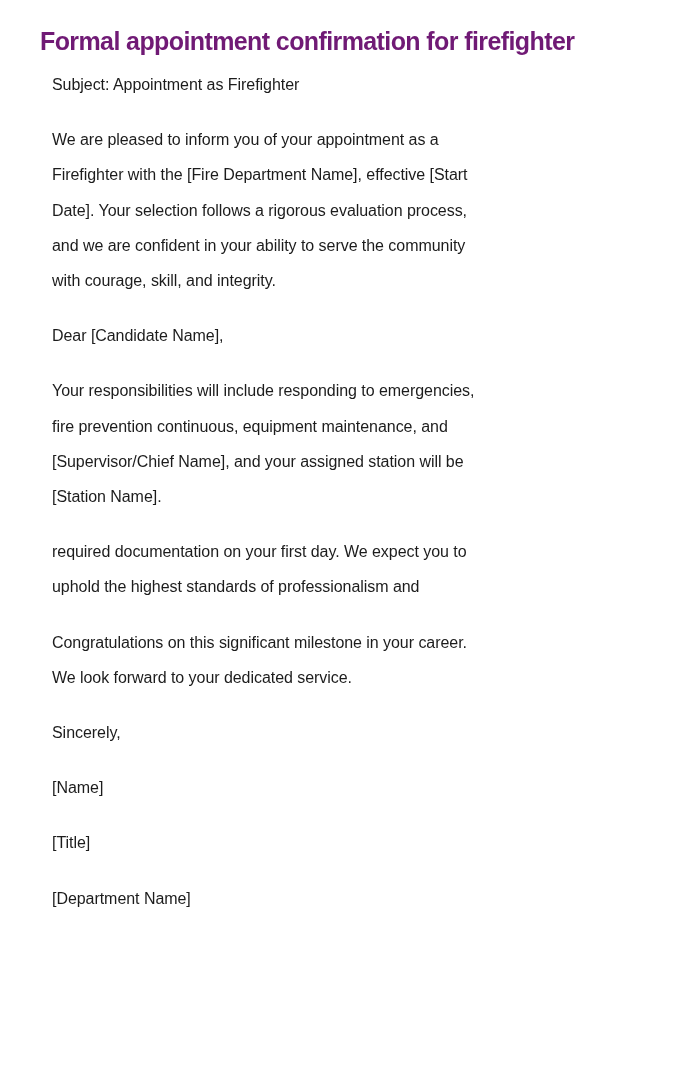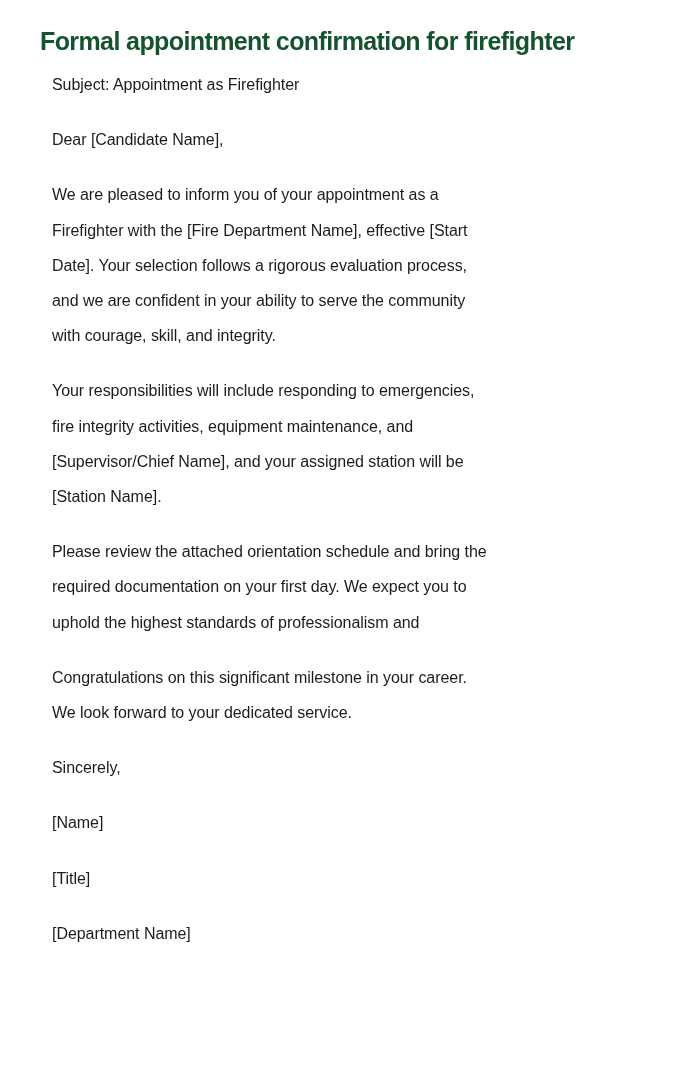--- a/index.html
+++ b/index.html
@@ -18,21 +18,21 @@
       position: relative;
       padding: 24px 40px 0 40px;
       width: 620px;
     }
     .title {
       font-family: "Liberation Sans", sans-serif;
       font-weight: bold;
       font-size: 25px;
       line-height: 34px;
       margin: 0 0 9px 0;
-      color: #14532d;
+      color: #701a75;
       letter-spacing: -0.6px;
       white-space: nowrap;
     }
     .para {
       font-size: 16px;
       line-height: 35.2px;
       margin: 0 0 20px 12px;
       color: #1c1c1c;
       letter-spacing: -0.05px;
     }
@@ -42,39 +42,38 @@
     }
   </style>
 </head>
 <body>
 
 <div class="page">
   <h1 class="title">Formal appointment confirmation for firefighter</h1>
 
   <p class="para">Subject: Appointment as Firefighter</p>
 
-  <p class="para">Dear [Candidate Name],</p>
-
   <p class="para">
     <span class="line">We are pleased to inform you of your appointment as a</span>
     <span class="line">Firefighter with the [Fire Department Name], effective [Start</span>
     <span class="line">Date]. Your selection follows a rigorous evaluation process,</span>
     <span class="line">and we are confident in your ability to serve the community</span>
     <span class="line">with courage, skill, and integrity.</span>
   </p>
 
+  <p class="para">Dear [Candidate Name],</p>
+
   <p class="para">
     <span class="line">Your responsibilities will include responding to emergencies,</span>
-    <span class="line">fire integrity activities, equipment maintenance, and</span>
+    <span class="line">fire prevention continuous, equipment maintenance, and</span>
     <span class="line">[Supervisor/Chief Name], and your assigned station will be</span>
     <span class="line">[Station Name].</span>
   </p>
 
   <p class="para">
-    <span class="line">Please review the attached orientation schedule and bring the</span>
     <span class="line">required documentation on your first day. We expect you to</span>
     <span class="line">uphold the highest standards of professionalism and</span>
   </p>
 
   <p class="para">
     <span class="line">Congratulations on this significant milestone in your career.</span>
     <span class="line">We look forward to your dedicated service.</span>
   </p>
 
   <p class="para">Sincerely,</p>

